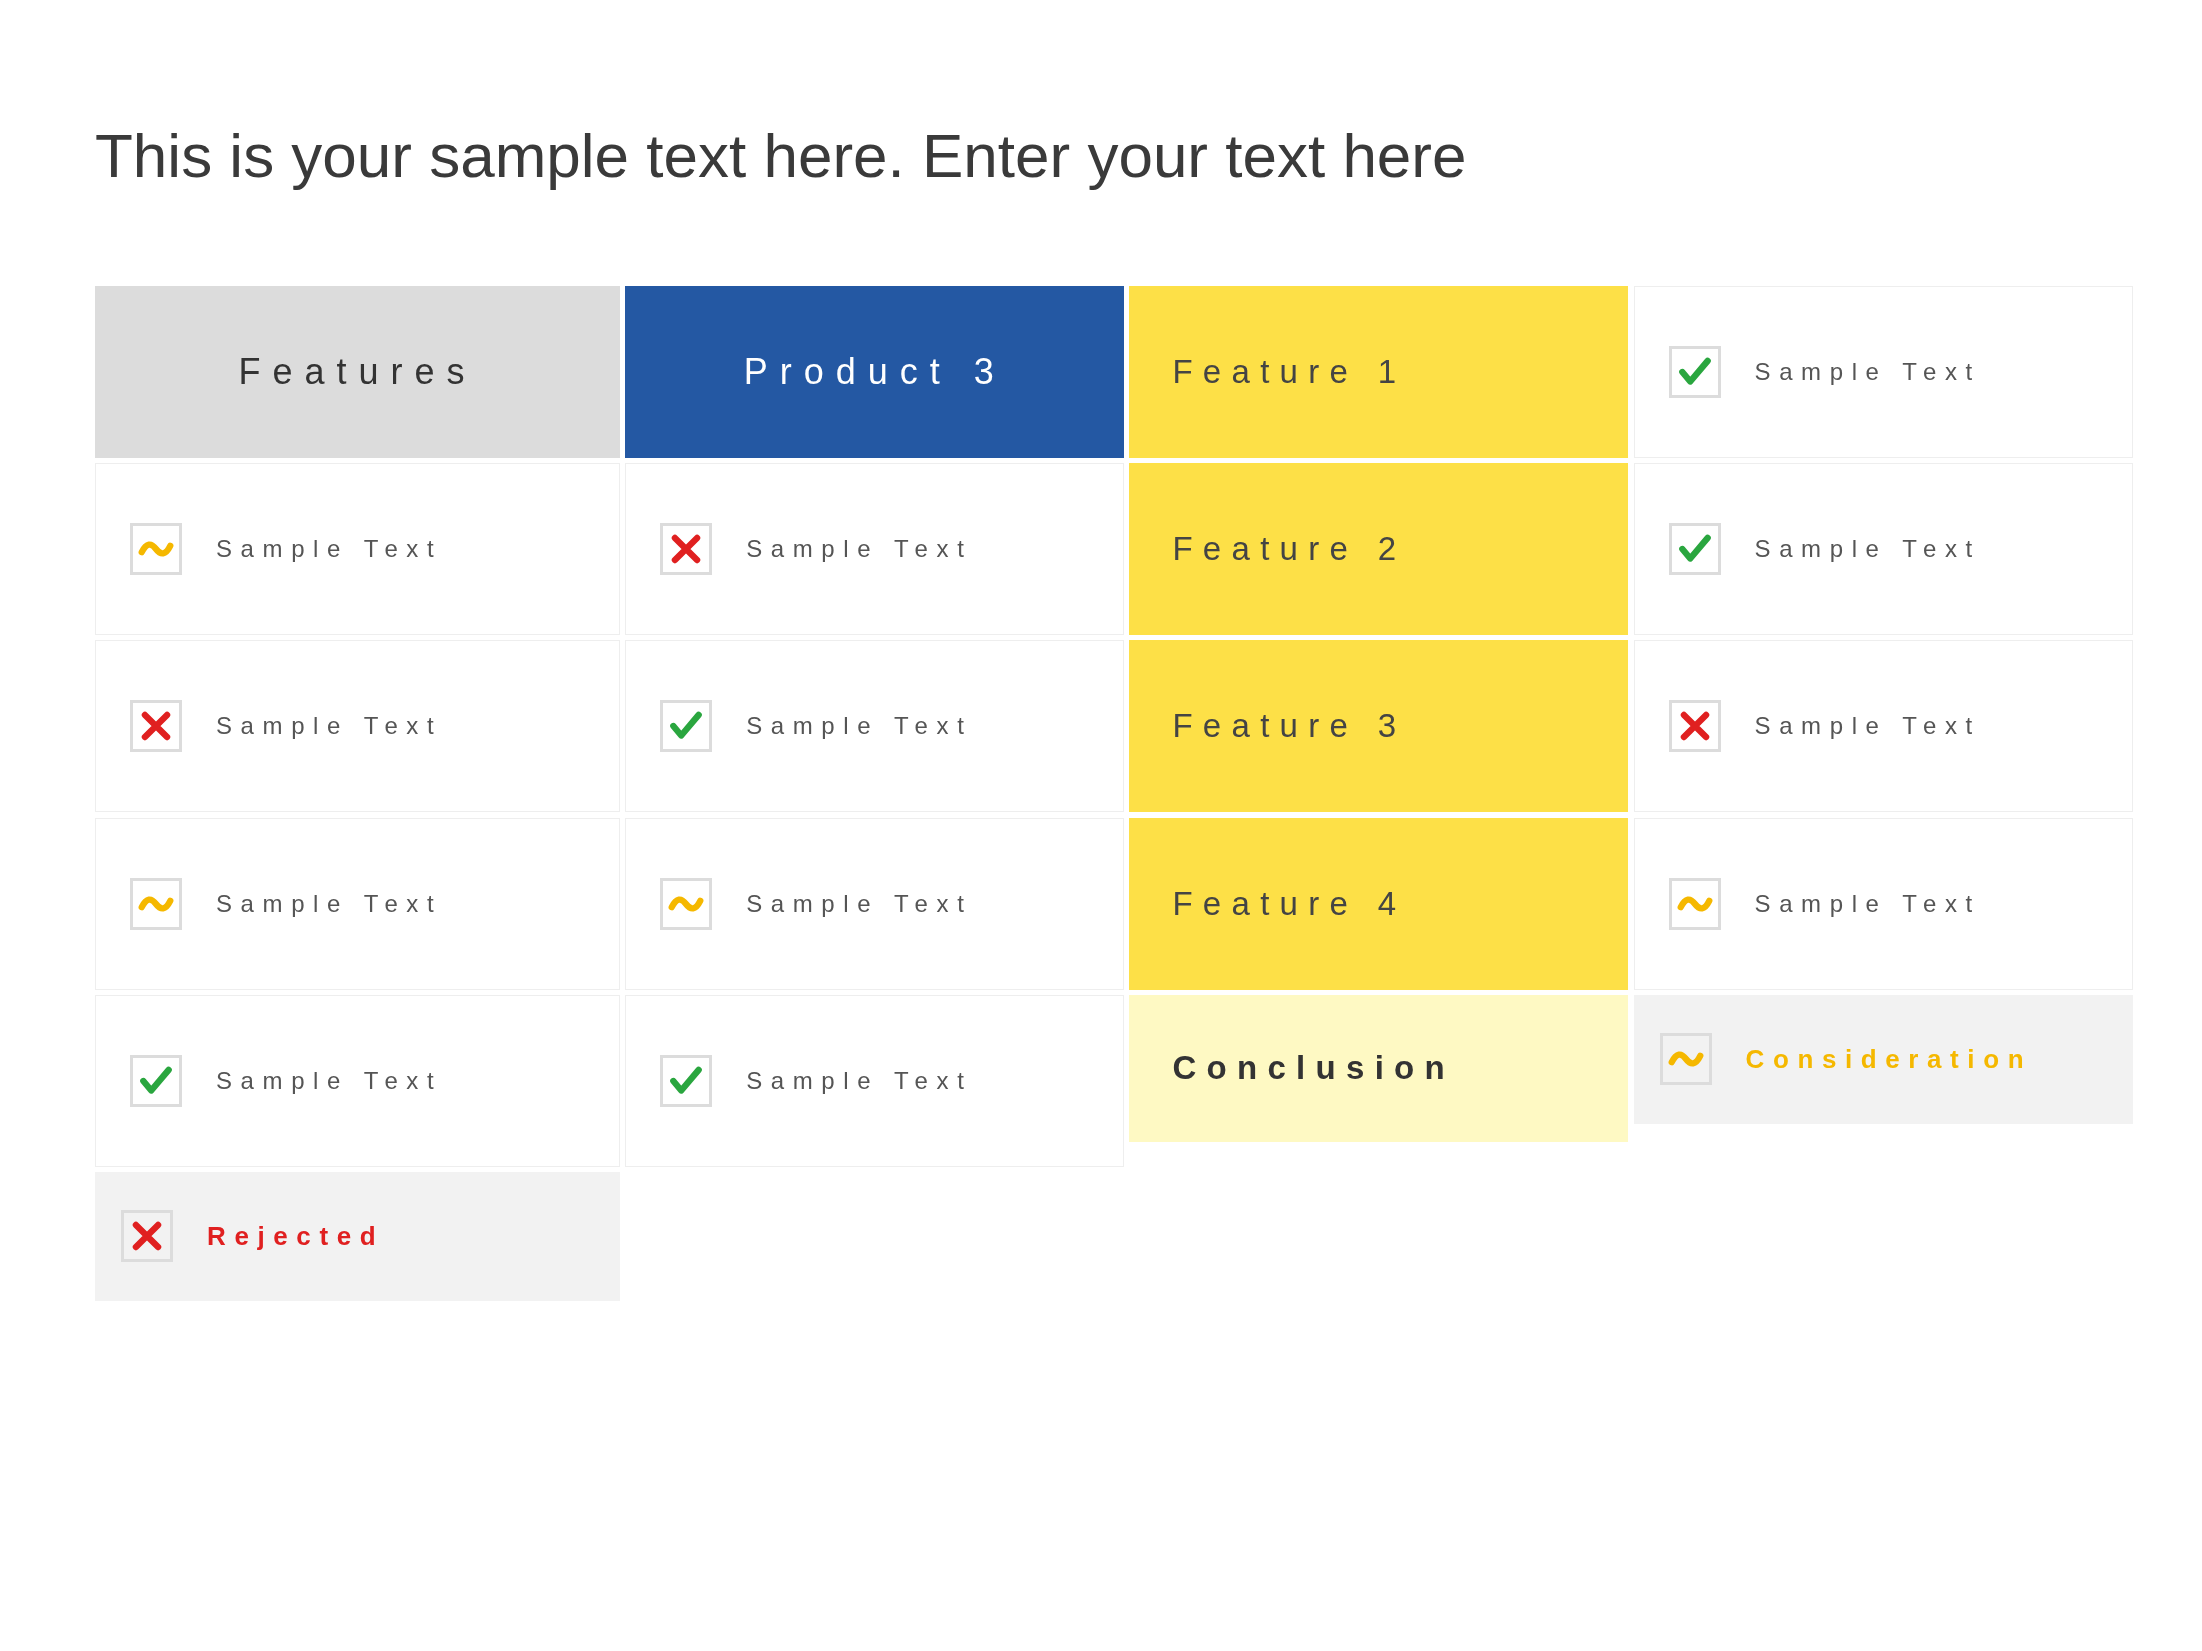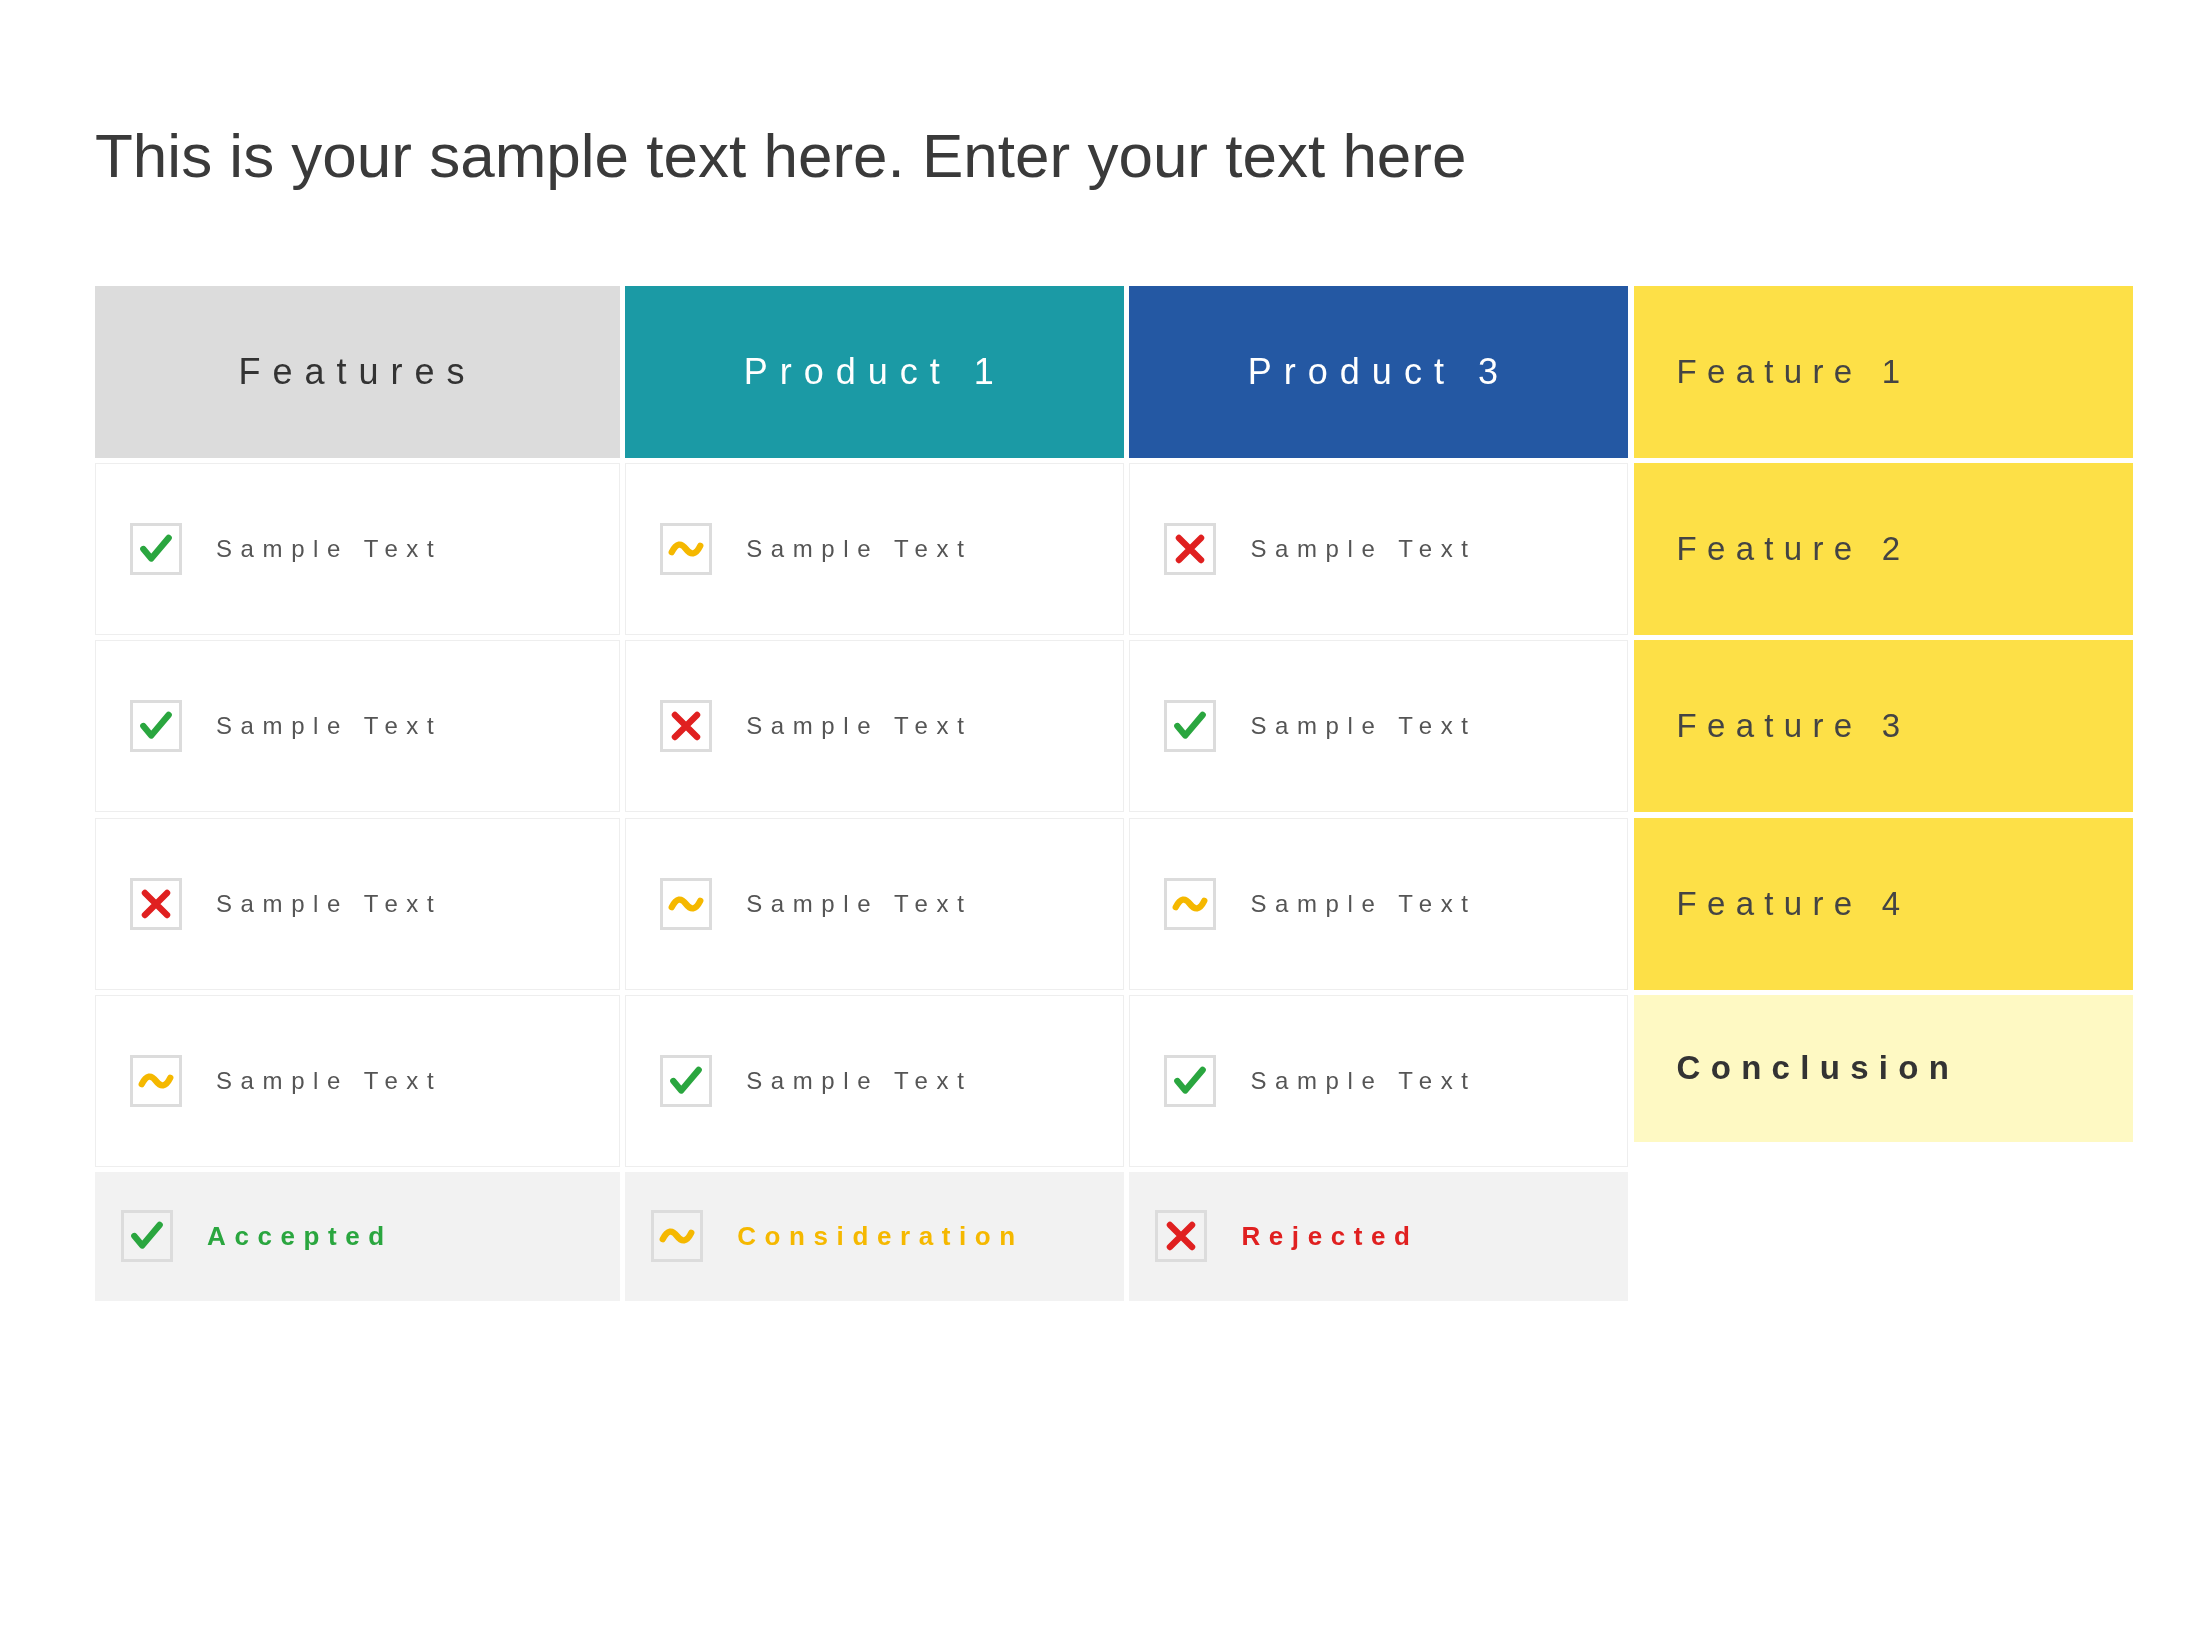--- a/index.html
+++ b/index.html
@@ -94,21 +94,20 @@
   svg { width: 38px; height: 38px; }
 </style>
 </head>
 <body>
 
 <div class="title">This is your sample text here. Enter your text here</div>
 
 <div class="table">
 
   <div class="cell header-cell header-features">Features</div>
-  <div class="cell header-cell header-p1">Product 1</div>
   <div class="cell header-cell header-p3">Product 3</div>
 
   <div class="cell feature-label">Feature 1</div>
     <div class="cell data-cell">
       <div class="iconbox">
         <svg viewBox="0 0 24 24">
           <path d="M4 12 L9 18 L20 5" stroke="#2aa63f" stroke-width="4" fill="none" stroke-linecap="round" stroke-linejoin="round"></path>
         </svg>
       </div>
       <div class="cell-text">Sample Text</div>
@@ -201,35 +200,27 @@
         <svg viewBox="0 0 24 24">
           <path d="M4 12 L9 18 L20 5" stroke="#2aa63f" stroke-width="4" fill="none" stroke-linecap="round" stroke-linejoin="round"></path>
         </svg>
       </div>
       <div class="cell-text">Sample Text</div>
     </div>
     <div class="cell conclusion-label">Conclusion</div>
     <div class="cell conclusion-cell">
       <div class="iconbox">
         <svg viewBox="0 0 24 24">
-          <path d="M4 12 L9 18 L20 5" stroke="#2aa63f" stroke-width="4" fill="none" stroke-linecap="round" stroke-linejoin="round"></path>
-        </svg>
-      </div>
-      <div class="conc-text green">Accepted</div>
+          <path d="M3 14 C6 8, 9 8, 12 12 C15 16, 18 16, 21 10" stroke="#f5b800" stroke-width="4" fill="none" stroke-linecap="round"></path>
+        </svg>
+      </div>
+      <div class="conc-text yellow">Consideration</div>
     </div>
     <div class="cell conclusion-cell">
       <div class="iconbox">
         <svg viewBox="0 0 24 24">
-          <path d="M3 14 C6 8, 9 8, 12 12 C15 16, 18 16, 21 10" stroke="#f5b800" stroke-width="4" fill="none" stroke-linecap="round"></path>
-        </svg>
-      </div>
-      <div class="conc-text yellow">Consideration</div>
-    </div>
-    <div class="cell conclusion-cell">
-      <div class="iconbox">
-        <svg viewBox="0 0 24 24">
           <path d="M5 5 L19 19 M19 5 L5 19" stroke="#e02020" stroke-width="4" fill="none" stroke-linecap="round"></path>
         </svg>
       </div>
       <div class="conc-text red">Rejected</div>
     </div>
 </div>
 
 
 </body></html>

